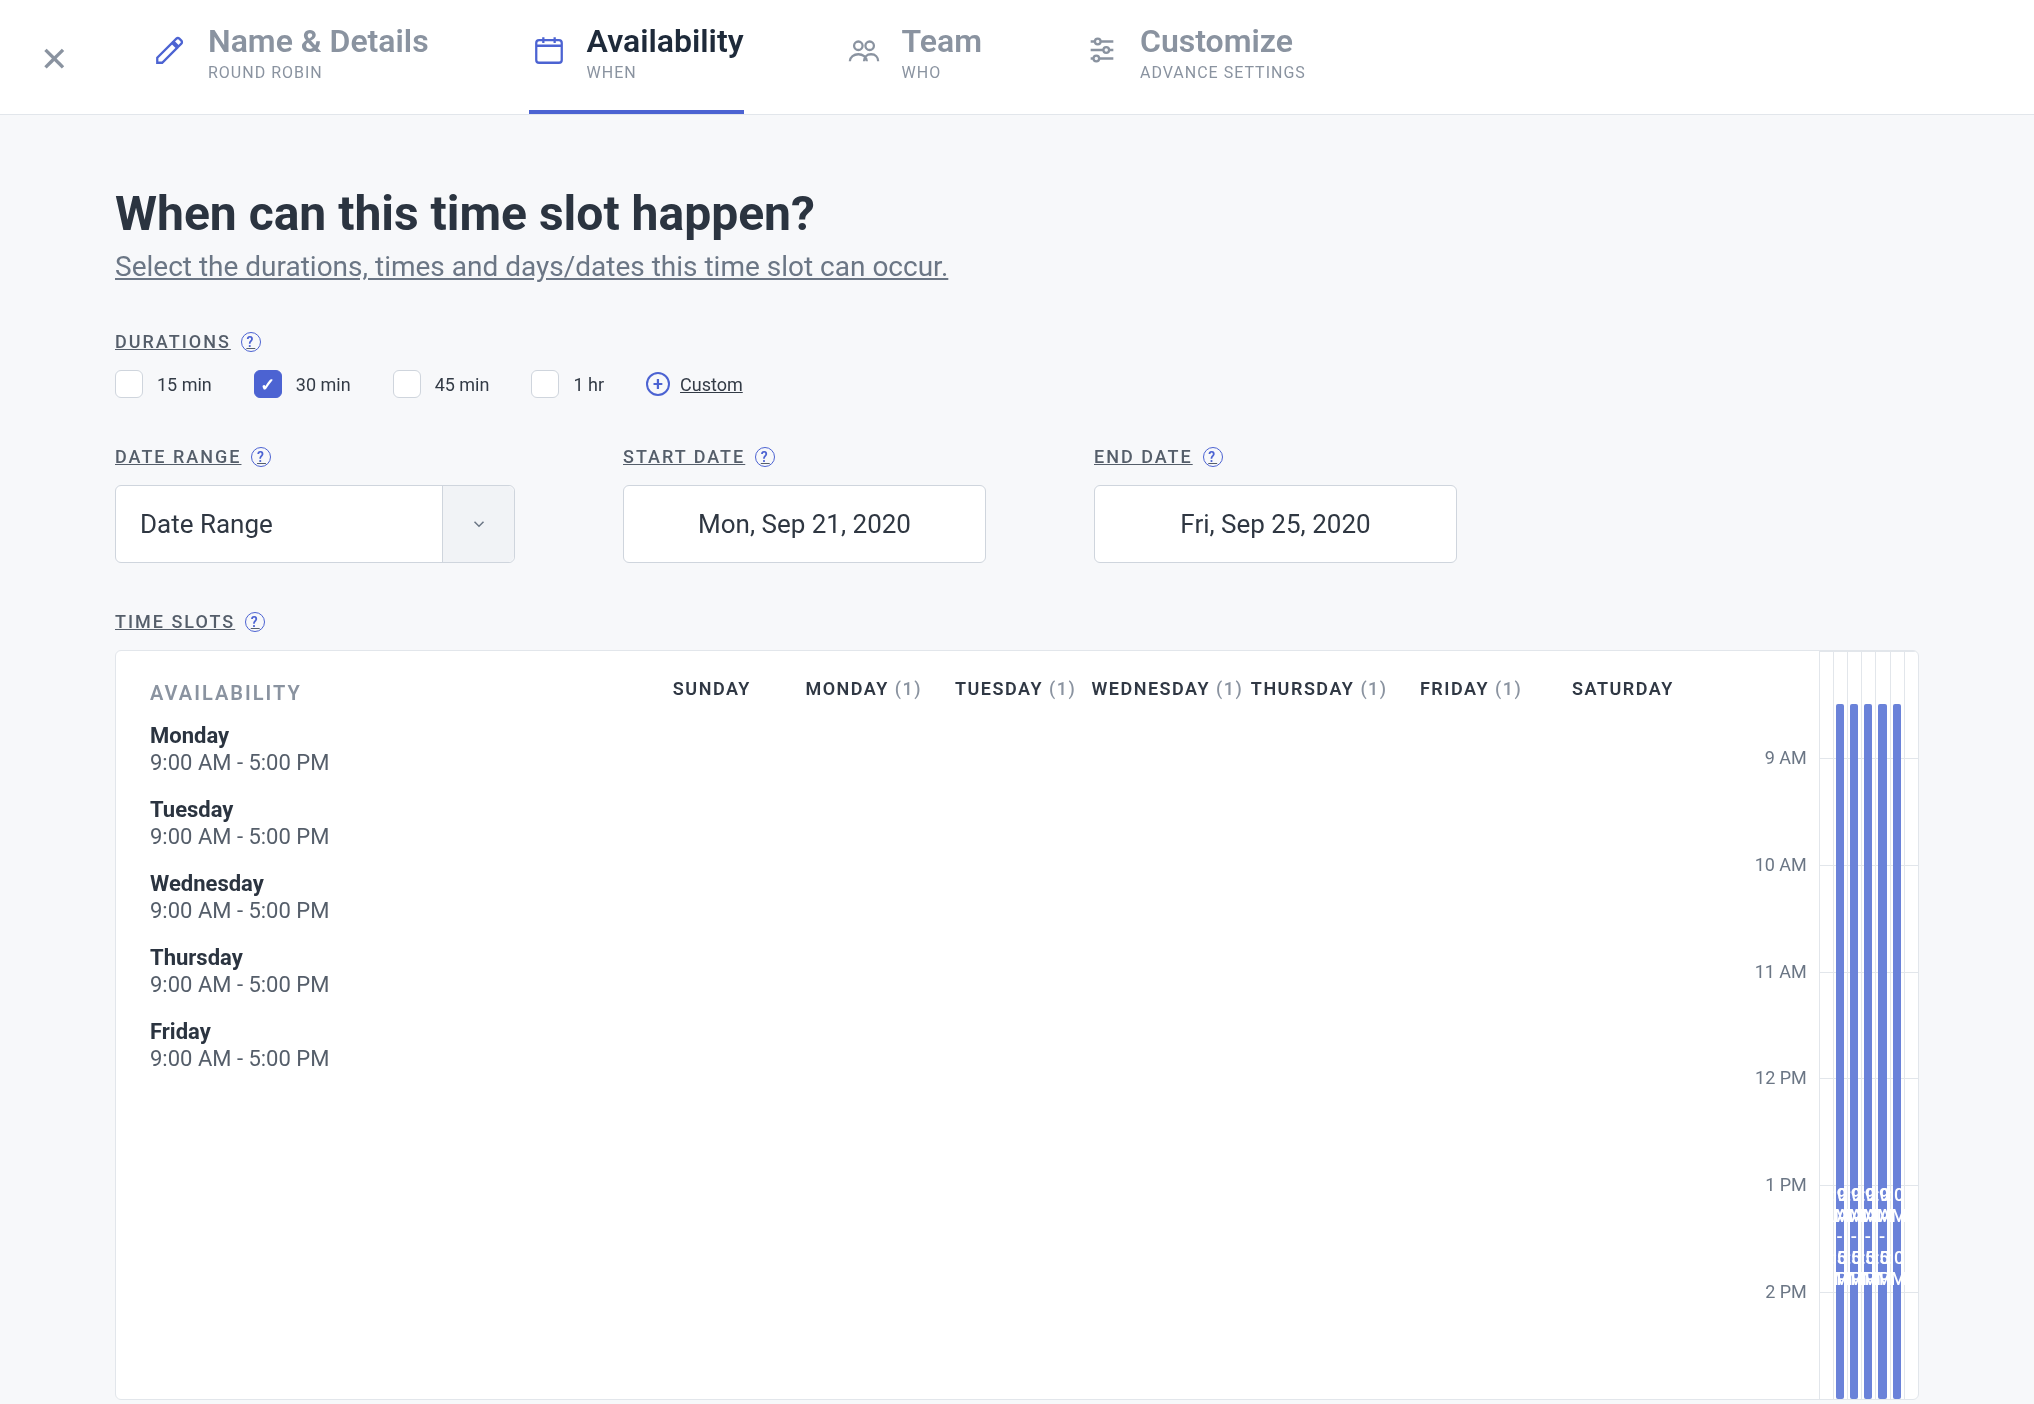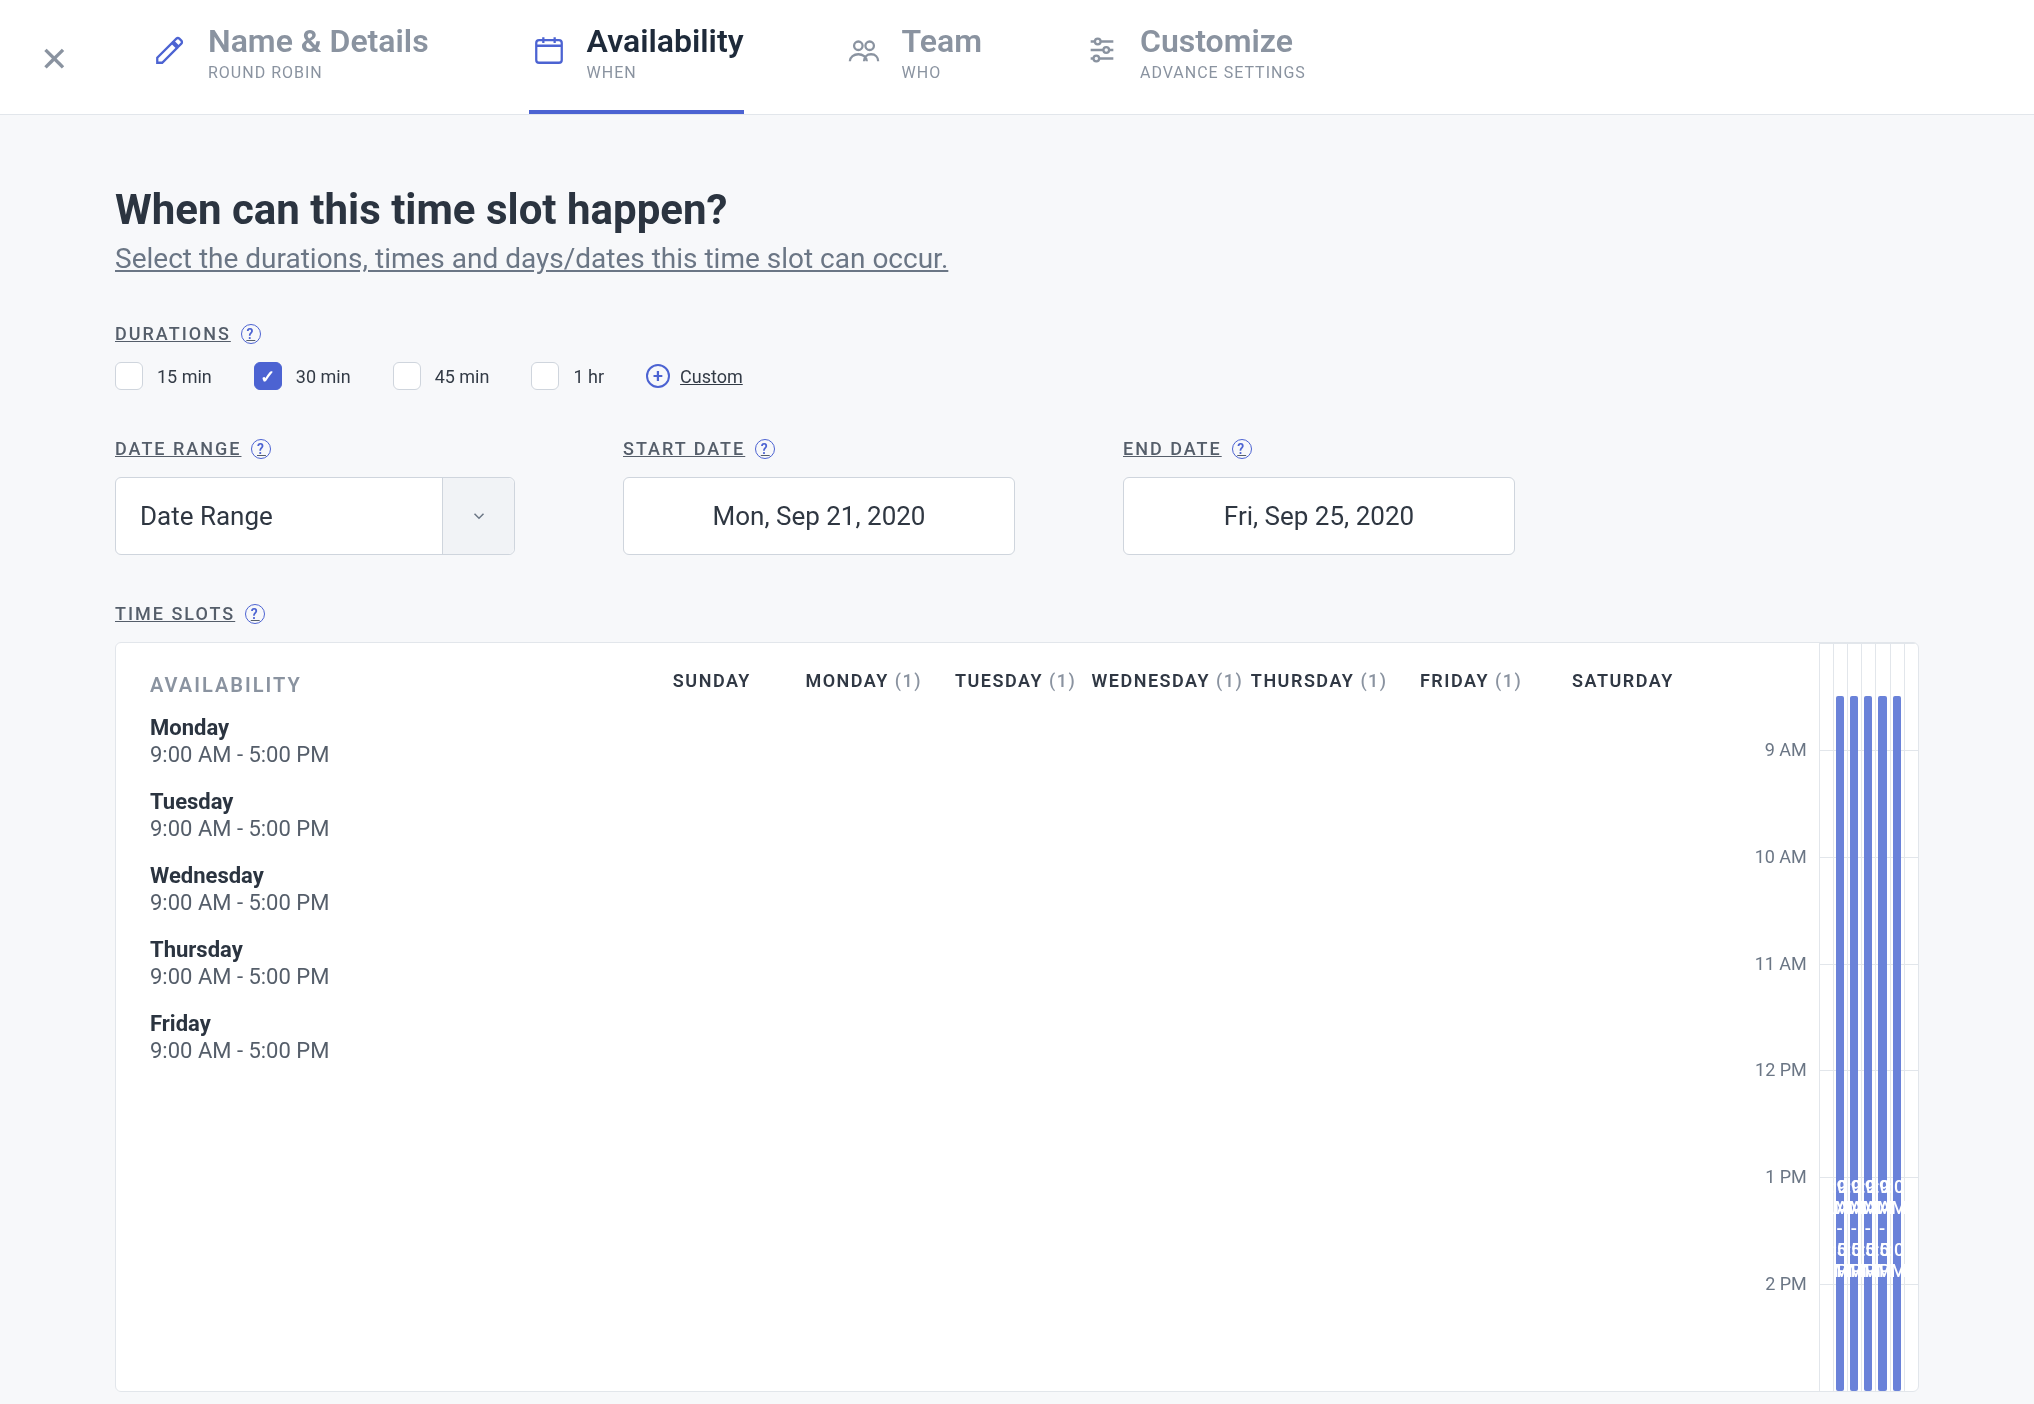--- a/index.html
+++ b/index.html
@@ -79,21 +79,21 @@
     letter-spacing: 1px;
     color: var(--text-light);
     margin-top: 4px;
   }
 
   
   .page {
     padding: 70px 115px 0 115px;
   }
   h1.page-title {
-    font-size: 42px;
+    font-size: 48px;
     font-weight: 700;
     margin: 0 0 8px 0;
     color: #2b3440;
   }
   .page-sub {
     font-size: 28px;
     color: var(--text-mid);
     margin: 0 0 48px 0;
     text-decoration: underline;
   }
@@ -177,21 +177,21 @@
   .select-field .caret {
     width:72px; height:100%;
     border-left:1px solid var(--border-strong);
     background:#f1f3f6;
     border-top-right-radius:6px;
     border-bottom-right-radius:6px;
     display:flex;align-items:center;justify-content:center;
     color:#6b7685;
   }
   .date-field {
-    width: 392px;
+    width: 363px;
     justify-content:center;
   }
 
   
   .timeslot-panel {
     border:1px solid var(--border);
     border-radius:6px;
     background: var(--white);
     display:flex;
     overflow:hidden;

